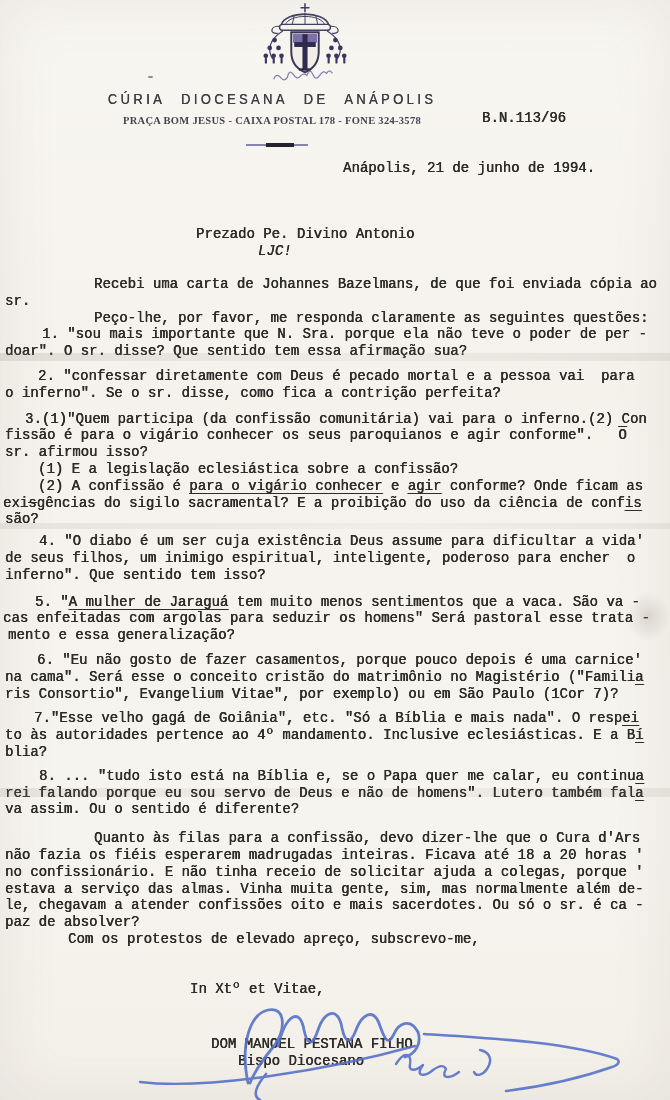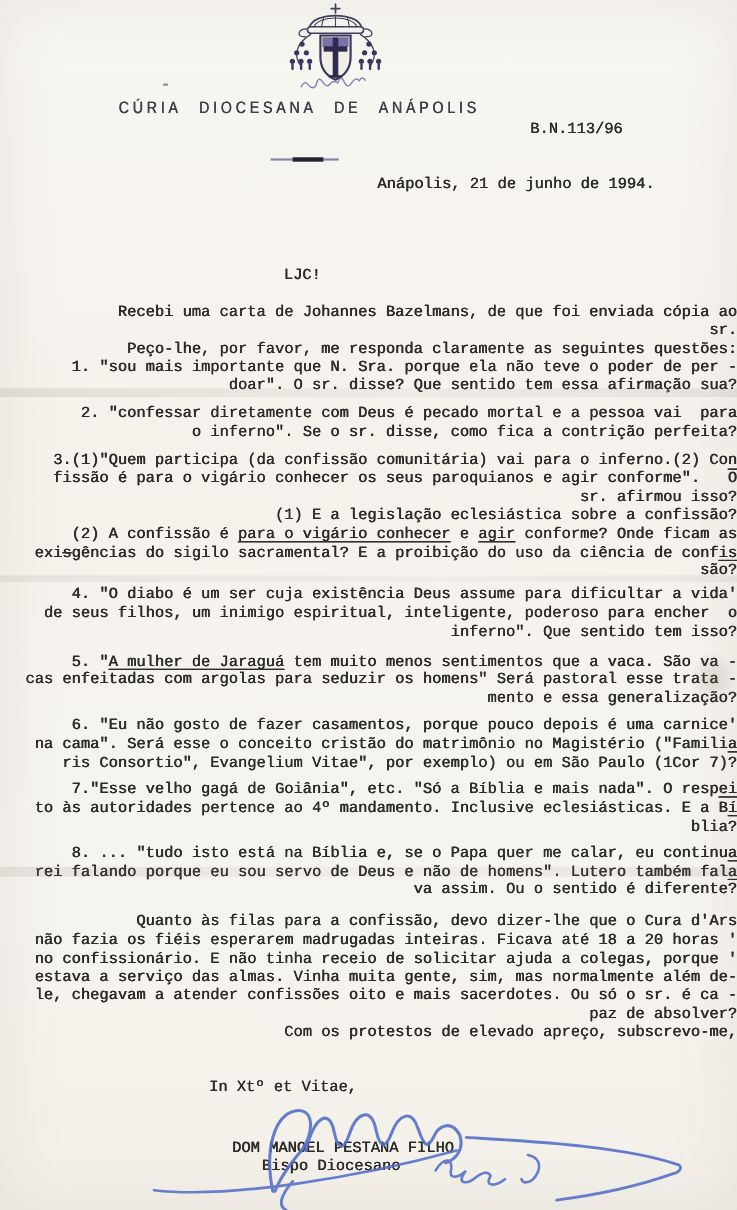--- a/index.html
+++ b/index.html
@@ -11,21 +11,20 @@
     position:relative; width:670px; height:1100px; overflow:hidden;
     background:
       linear-gradient(180deg,#f8f6f1 0%, #f5f2ec 35%, #f6f4ee 75%, #f3f0e9 100%);
     box-shadow: inset 0 0 60px rgba(120,112,98,0.10);
     font-family:"Liberation Sans", sans-serif;
   }
   .tw{
     font-family:"Liberation Mono","DejaVu Sans Mono",monospace;
     font-size:14px; color:var(--ink); white-space:pre;
     text-shadow:0.35px 0 0 currentColor, 0 0 0.6px rgba(40,38,35,0.5);
-    text-align:right;
   }
   .abs{position:absolute;}
   
   .org-name{
     left:32px; top:90px; width:480px; text-align:center;
     font-size:15px; letter-spacing:4px; word-spacing:11px;
     color:var(--print); transform:scaleX(0.86); transform-origin:50% 50%;
     text-shadow:0.4px 0 0 currentColor;
   }
   .addr{
@@ -93,29 +92,31 @@
     <rect x="37.8" y="31.6" width="24.4" height="9" fill="#6a5b9e" opacity="0.85"></rect>
     <rect x="47.4" y="32" width="5.2" height="36" fill="#2f2b4e"></rect>
     <rect x="39" y="40" width="22" height="5" fill="#2f2b4e"></rect>
     <path d="M 44,68 h 12" stroke="#2f2b4e" stroke-width="2.4"></path>
     <path d="M 18,78 q 3,-7 7,-2 t 7,0 q 2,-9 6,-3 t 7,2 t 7,-1 q 3,-8 6,-1 t 7,1 t 7,-2 q 3,-5 6,0" fill="none" stroke="#8580ae" stroke-width="1.3"></path>
   </svg>
 
   <div class="abs speck"></div>
 
   <div class="abs org-name">CÚRIA DIOCESANA DE ANÁPOLIS</div>
+  <div class="abs addr addr1">PRAÇA BOM JESUS - CAIXA POSTAL 178 - FONE 324-3578</div>
   <div class="abs divider">
     <div class="thin"></div>
       <div class="thick"></div>
   </div>
 
   <div class="abs tw" style="left:482px; top:110px;">B.N.113/96</div>
   <div class="abs tw" style="left:343px; top:160px;">Anápolis, 21 de junho de 1994.</div>
 
-  <div class="abs tw" style="left:258px; top:243px;">LJC!</div>
+  <div class="abs tw" style="left:196px; top:226px;">Prezado Pe. Divino Antonio</div>
+  <div class="abs tw" style="left:258px; top:243px;font-style:italic;">LJC!</div>
 
   <div class="letter-body tw"><div class="tline" style="padding-left: 94px;"><span>Recebi uma carta de Johannes Bazelmans, de que foi enviada cópia ao</span></div><div class="tline" style="padding-left: 5px;"><span>sr.</span></div><div class="tline" style="padding-left: 94px;"><span>Peço-lhe, por favor, me responda claramente as seguintes questões:</span></div><div class="tline" style="padding-left: 42px;"><span>1. "sou mais importante que N. Sra. porque ela não teve o poder de per -</span></div><div class="tline" style="padding-left: 5px;"><span>doar". O sr. disse? Que sentido tem essa afirmação sua?</span></div><div class="tline" style="padding-left: 38px; margin-top: 8px;"><span>2. "confessar diretamente com Deus é pecado mortal e a pessoa vai  para</span></div><div class="tline" style="padding-left: 5px;"><span>o inferno". Se o sr. disse, como fica a contrição perfeita?</span></div><div class="tline" style="padding-left: 25px; margin-top: 9px;"><span>3.(1)"Quem participa (da confissão comunitária) vai para o inferno.(2) Con</span></div><div class="tline" style="padding-left: 5px;"><span>fissão é para o vigário conhecer os seus paroquianos e agir conforme".   </span><span class="seg-o">O</span></div><div class="tline" style="padding-left: 5px;"><span>sr. afirmou isso?</span></div><div class="tline" style="padding-left: 38px;"><span>(1) E a legislação eclesiástica sobre a confissão?</span></div><div class="tline" style="padding-left: 38px;"><span>(2) A confissão é </span><span class="seg-u">para o vigário conhecer</span><span> e </span><span class="seg-u">agir</span><span> conforme? Onde ficam as</span></div><div class="tline" style="padding-left: 3px;"><span>exi</span><span class="seg-x">s</span><span>gências do sigilo sacramental? E a proibição do uso da ciência de conf</span><span class="seg-u">is</span></div><div class="tline" style="padding-left: 5px;"><span>são?</span></div><div class="tline" style="padding-left: 39px; margin-top: 5px;"><span>4. "O diabo é um ser cuja existência Deus assume para dificultar a vida'</span></div><div class="tline" style="padding-left: 5px;"><span>de seus filhos, um inimigo espiritual, inteligente, poderoso para encher  o</span></div><div class="tline" style="padding-left: 5px;"><span>inferno". Que sentido tem isso?</span></div><div class="tline" style="padding-left: 35px; margin-top: 10px;"><span>5. "</span><span class="seg-u">A mulher de Jaraguá</span><span> tem muito menos sentimentos que a vaca. São va -</span></div><div class="tline" style="padding-left: 3px;"><span>cas enfeitadas com argolas para seduzir os homens" Será pastoral esse trata -</span></div><div class="tline" style="padding-left: 8px;"><span>mento e essa generalização?</span></div><div class="tline" style="padding-left: 37px; margin-top: 8px;"><span>6. "Eu não gosto de fazer casamentos, porque pouco depois é uma carnice'</span></div><div class="tline" style="padding-left: 5px;"><span>na cama". Será esse o conceito cristão do matrimônio no Magistério ("Famili</span><span class="seg-u">a</span></div><div class="tline" style="padding-left: 5px;"><span>ris Consortio", Evangelium Vitae", por exemplo) ou em São Paulo (1Cor 7)?</span></div><div class="tline" style="padding-left: 34px; margin-top: 8px;"><span>7."Esse velho gagá de Goiânia", etc. "Só a Bíblia e mais nada". O resp</span><span class="seg-u">ei</span></div><div class="tline" style="padding-left: 5px;"><span>to às autoridades pertence ao 4º mandamento. Inclusive eclesiásticas. E a B</span><span class="seg-u">í</span></div><div class="tline" style="padding-left: 5px;"><span>blia?</span></div><div class="tline" style="padding-left: 39px; margin-top: 7px;"><span>8. ... "tudo isto está na Bíblia e, se o Papa quer me calar, eu continu</span><span class="seg-u">a</span></div><div class="tline" style="padding-left: 5px;"><span>rei falando porque eu sou servo de Deus e não de homens". Lutero também fal</span><span class="seg-u">a</span></div><div class="tline" style="padding-left: 5px;"><span>va assim. Ou o sentido é diferente?</span></div><div class="tline" style="padding-left: 94px; margin-top: 12px;"><span>Quanto às filas para a confissão, devo dizer-lhe que o Cura d'Ars</span></div><div class="tline" style="padding-left: 5px;"><span>não fazia os fiéis esperarem madrugadas inteiras. Ficava até 18 a 20 horas '</span></div><div class="tline" style="padding-left: 5px;"><span>no confissionário. E não tinha receio de solicitar ajuda a colegas, porque '</span></div><div class="tline" style="padding-left: 5px;"><span>estava a serviço das almas. Vinha muita gente, sim, mas normalmente além de-</span></div><div class="tline" style="padding-left: 5px;"><span>le, chegavam a atender confissões oito e mais sacerdotes. Ou só o sr. é ca -</span></div><div class="tline" style="padding-left: 5px;"><span>paz de absolver?</span></div><div class="tline" style="padding-left: 68px;"><span>Com os protestos de elevado apreço, subscrevo-me,</span></div></div>
 
   <div class="abs tw" style="left:190px; top:981px;">In Xtº et Vitae,</div>
   <div class="abs tw" style="left:211px; top:1036px;">DOM MANOEL PESTANA FILHO</div>
   <div class="abs tw" style="left:238px; top:1053px;">Bispo Diocesano</div>
 
   <svg class="abs sig-svg" viewBox="0 0 512 112">
     <g fill="none" stroke="#5671c8" stroke-linecap="round" stroke-linejoin="round" opacity="0.9">
       <path d="M 12,94 C 80,102 200,82 287,58" stroke-width="2.4"></path>

